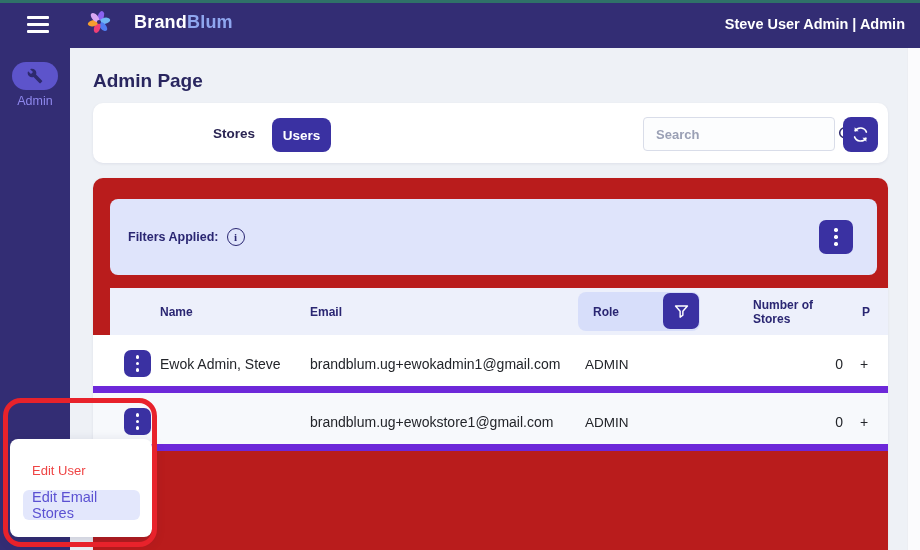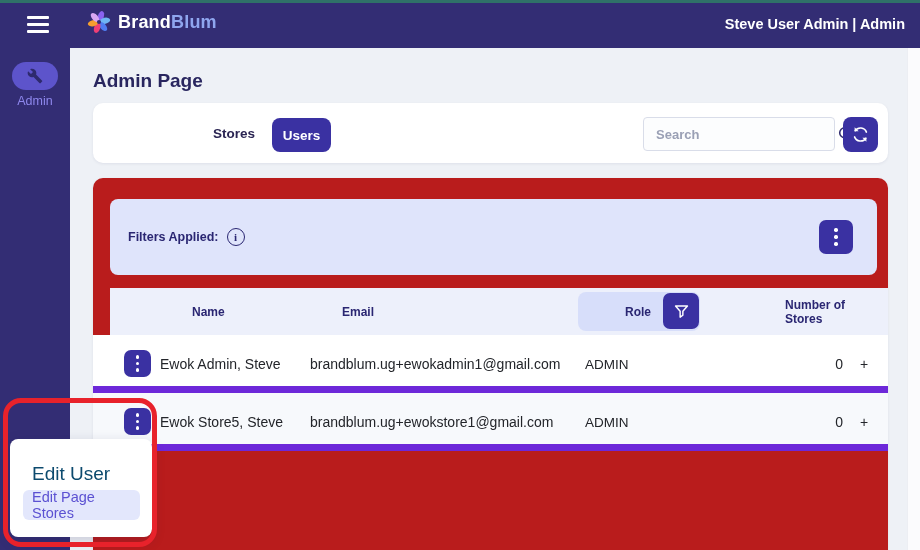--- a/index.html
+++ b/index.html
@@ -7,21 +7,21 @@
   body { font-family:"Liberation Sans", sans-serif; }
   .screen { position:relative; width:920px; height:550px; background:#eef1f6; overflow:hidden; }
 
   
   .topline { position:absolute; left:0; top:0; width:920px; height:3px; background:#2f7268; z-index:10; }
 
   
   .navbar { position:absolute; left:0; top:0; width:920px; height:48px; background:#332d74; z-index:5; }
   .hamburger { position:absolute; left:27px; top:16px; width:22px; height:17px; display:flex; flex-direction:column; justify-content:space-between; cursor:pointer; }
   .hamburger span { display:block; height:2.6px; background:#ffffff; border-radius:1px; }
-  .brand { position:absolute; left:87px; top:10px; display:flex; align-items:center; gap:7px; }
+  .brand { position:absolute; left:87px; top:10px; display:flex; align-items:center; gap:23px; }
   .brand-text { font-size:18px; font-weight:bold; letter-spacing:.2px; }
   .brand-text .p1 { color:#ffffff; }
   .brand-text .p2 { color:#8fa6ef; }
   .nav-user { position:absolute; right:15px; top:0; height:48px; display:flex; align-items:center; color:#ffffff; font-size:14.5px; font-weight:bold; }
 
   
   .sidebar { position:absolute; left:0; top:48px; width:70px; height:502px; background:#332d74; z-index:4; }
   .side-pill { position:absolute; left:12px; top:14px; width:46px; height:28px; background:#5d54cb; border-radius:14px; display:flex; align-items:center; justify-content:center; cursor:pointer; }
   .side-label { position:absolute; left:0; top:46px; width:70px; text-align:center; color:#8e87ed; font-size:12.5px; }
 
@@ -42,21 +42,21 @@
 
   
   .table-card { position:absolute; left:93px; top:178px; width:795px; height:372px; background:#b91c1c; border-radius:10px 10px 0 0; box-shadow:0 1px 3px rgba(40,40,90,.08); overflow:hidden; }
   .filters-banner { position:absolute; left:17px; top:21px; width:767px; height:76px; background:#dfe4fb; border-radius:8px; }
   .filters-label { position:absolute; left:18px; top:0; height:76px; display:flex; align-items:center; gap:8px; color:#2a2672; font-size:12.5px; font-weight:bold; }
   .info-ic { width:18px; height:18px; border:1.7px solid #2a2672; border-radius:50%; display:flex; align-items:center; justify-content:center; font-size:11px; font-weight:bold; color:#2a2672; font-family:"Liberation Serif", serif; cursor:pointer; }
   .kebab-btn { position:absolute; right:24px; top:21px; width:34px; height:34px; background:#3a31a2; border-radius:7px; display:flex; flex-direction:column; align-items:center; justify-content:center; gap:3.5px; cursor:pointer; }
   .kebab-btn i, .row-kebab i { width:3.4px; height:3.4px; background:#fff; border-radius:50%; display:block; }
 
   .thead { position:absolute; left:17px; top:110px; width:778px; height:47px; background:#edf0fb; font-size:12px; font-weight:bold; color:#2a2672; }
-  .th { position:absolute; top:0; height:47px; display:flex; align-items:center;margin-left:32px; }
+  .th { position:absolute; top:0; height:47px; display:flex; align-items:center; }
   .th-name { left:50px; }
   .th-email { left:200px; }
   .role-pill { position:absolute; left:468px; top:4px; width:122px; height:39px; background:#d7defa; border-radius:8px; }
   .th-role { left:483px; }
   .funnel-btn { position:absolute; left:553px; top:5px; width:36px; height:36px; background:#3a31a2; border-radius:7px; display:flex; align-items:center; justify-content:center; cursor:pointer; }
   .th-stores { left:643px; width:90px; justify-content:flex-end; }
   .th-p { left:752px; }
 
   .trow { position:absolute; left:0; width:795px; height:58px; border-bottom:7px solid #6d28d9; font-size:14px; color:#23252a; }
   .trow.r0 { top:157px; background:#ffffff; }
@@ -67,21 +67,21 @@
   .td-email { left:217px; }
   .td-role { left:492px; font-size:13.5px; }
   .td-stores { left:680px; width:70px; justify-content:flex-end; }
   .td-phone { left:767px; }
 
   
   .scroll-strip { position:absolute; left:907px; top:48px; width:13px; height:502px; background:#fbfbfd; border-left:1px solid #eceef3; }
 
   
   .ctx-menu { position:absolute; left:10px; top:439px; width:142px; height:98px; background:#ffffff; border-radius:8px; box-shadow:0 4px 14px rgba(30,30,70,.18); z-index:40; }
-  .ctx-item1 { position:absolute; left:22px; top:24px; font-size:19px; color:#0c4a6e; cursor:pointer; }
+  .ctx-item1 { position:absolute; left:22px; top:24px; font-size:13px; color:#ef4444; cursor:pointer; }
   .ctx-item2 { position:absolute; left:13px; top:51px; width:117px; height:30px; background:#e3e7fc; border-radius:6px; display:flex; align-items:center; padding-left:9px; font-size:14.5px; color:#5b51d2; cursor:pointer; }
 
   
   .annotation { position:absolute; left:3px; top:398px; width:154px; height:149px; border:5px solid #e8222b; border-radius:18px; z-index:50; pointer-events:none; }
 </style>
 </head>
 <body>
 
 <div class="screen">
 
@@ -183,30 +183,29 @@
       <div class="td td-stores">0</div>
       <div class="td td-phone">+</div>
     </div>
 
     <div class="trow r1">
       <div class="row-kebab">
           <i></i>
           <i></i>
           <i></i>
         </div>
-      <div class="td td-name">Ewok Store5, Steve</div>
       <div class="td td-email">brandblum.ug+ewokstore1@gmail.com</div>
       <div class="td td-role">ADMIN</div>
       <div class="td td-stores">0</div>
       <div class="td td-phone">+</div>
     </div>
   </div>
 
   <div class="scroll-strip"></div>
 
   <div class="ctx-menu">
     <div class="ctx-item1">Edit User</div>
-    <div class="ctx-item2">Edit Page Stores</div>
+    <div class="ctx-item2">Edit Email Stores</div>
   </div>
 
   <div class="annotation"></div>
 
 </div>
 
 </body></html>

